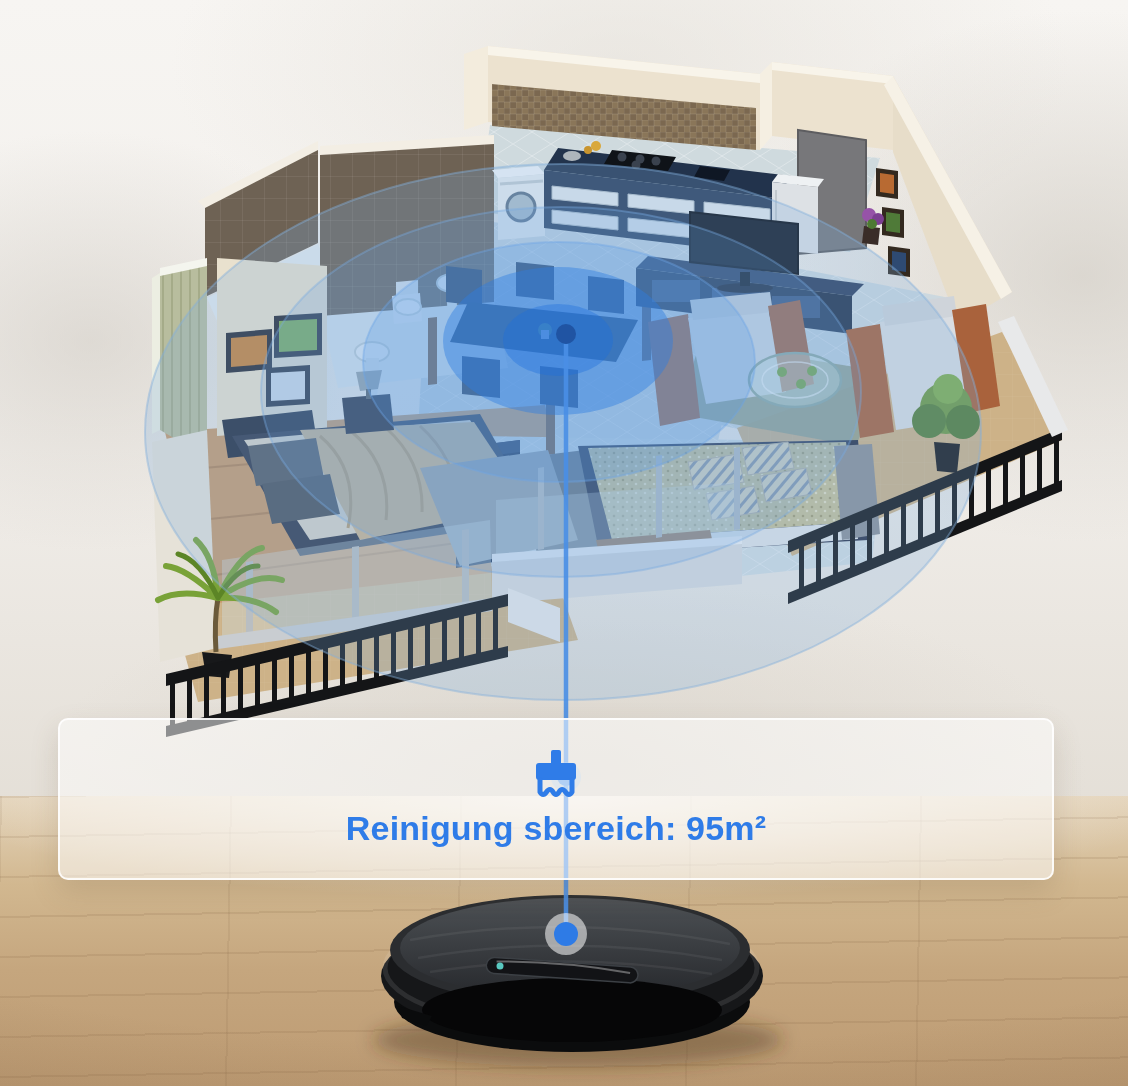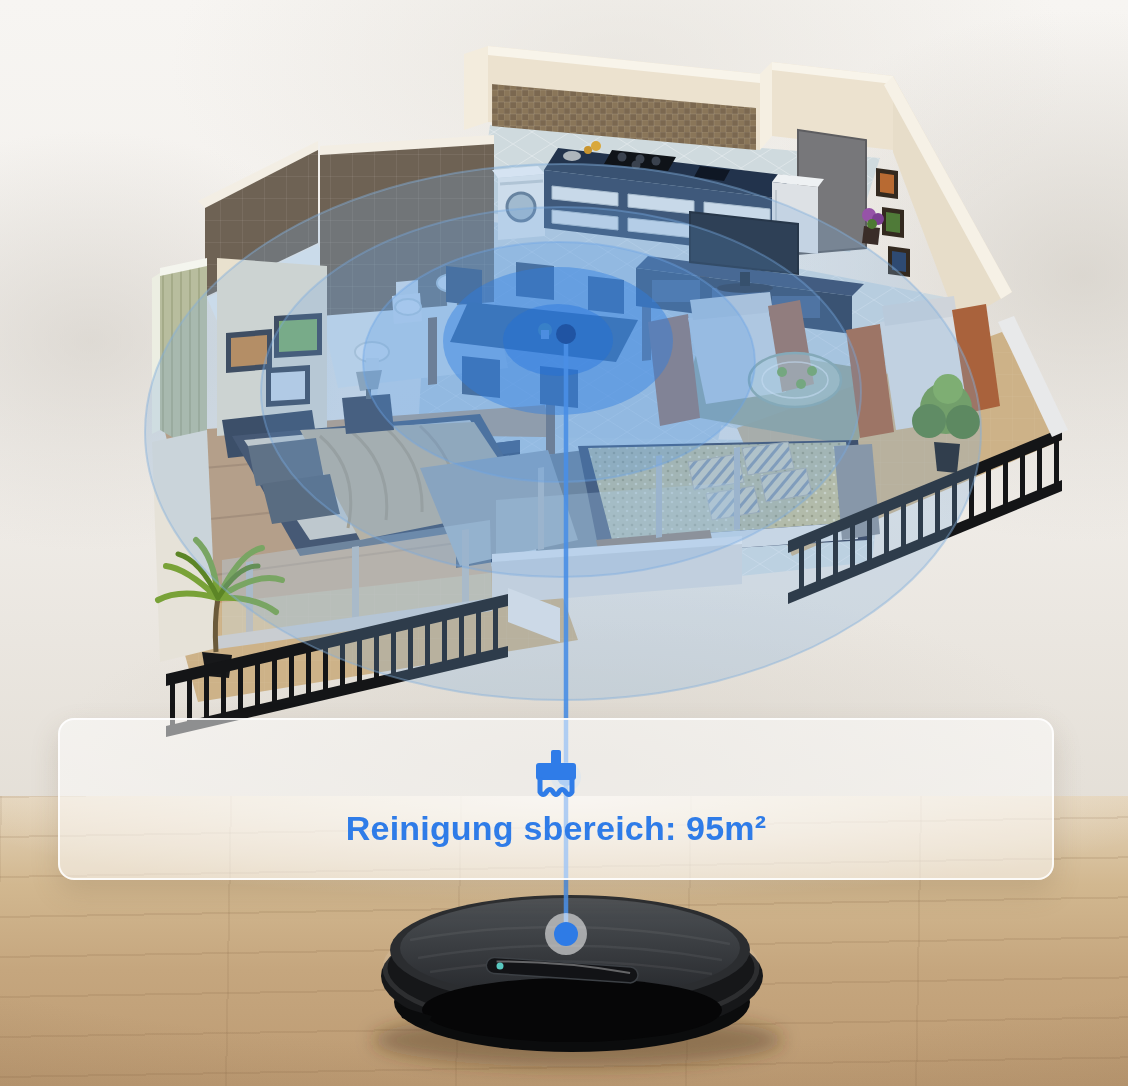--- a/index.html
+++ b/index.html
@@ -25,21 +25,21 @@
   .bg-floor::after{content:"";position:absolute;inset:0;
     background:radial-gradient(ellipse 130% 120% at 50% 20%, transparent 55%, rgba(95,70,45,.22) 100%);}
 
   
   .scene-svg{position:absolute;left:0;top:0;z-index:1;}
 
   
   .banner{position:absolute;left:58px;top:718px;width:992px;height:158px;z-index:2;
     background:rgba(255,255,255,.52);
     border:2px solid rgba(255,255,255,.85);
-    border-radius:16px;
+    border-radius:10px;
     box-shadow:0 12px 28px rgba(110,90,60,.18);
     display:flex;align-items:stretch;}
   .stat{flex:1 1 50%;display:flex;flex-direction:column;align-items:center;justify-content:center;gap:7px;}
   .stat-icon{width:52px;height:52px;display:flex;align-items:center;justify-content:center;color:#2f7ce8;}
   .stat-text{font-size:34px;font-weight:bold;color:#2f7ce8;letter-spacing:.2px;white-space:nowrap;}
 </style>
 </head>
 <body>
 
 <div class="bg-wall"></div>

